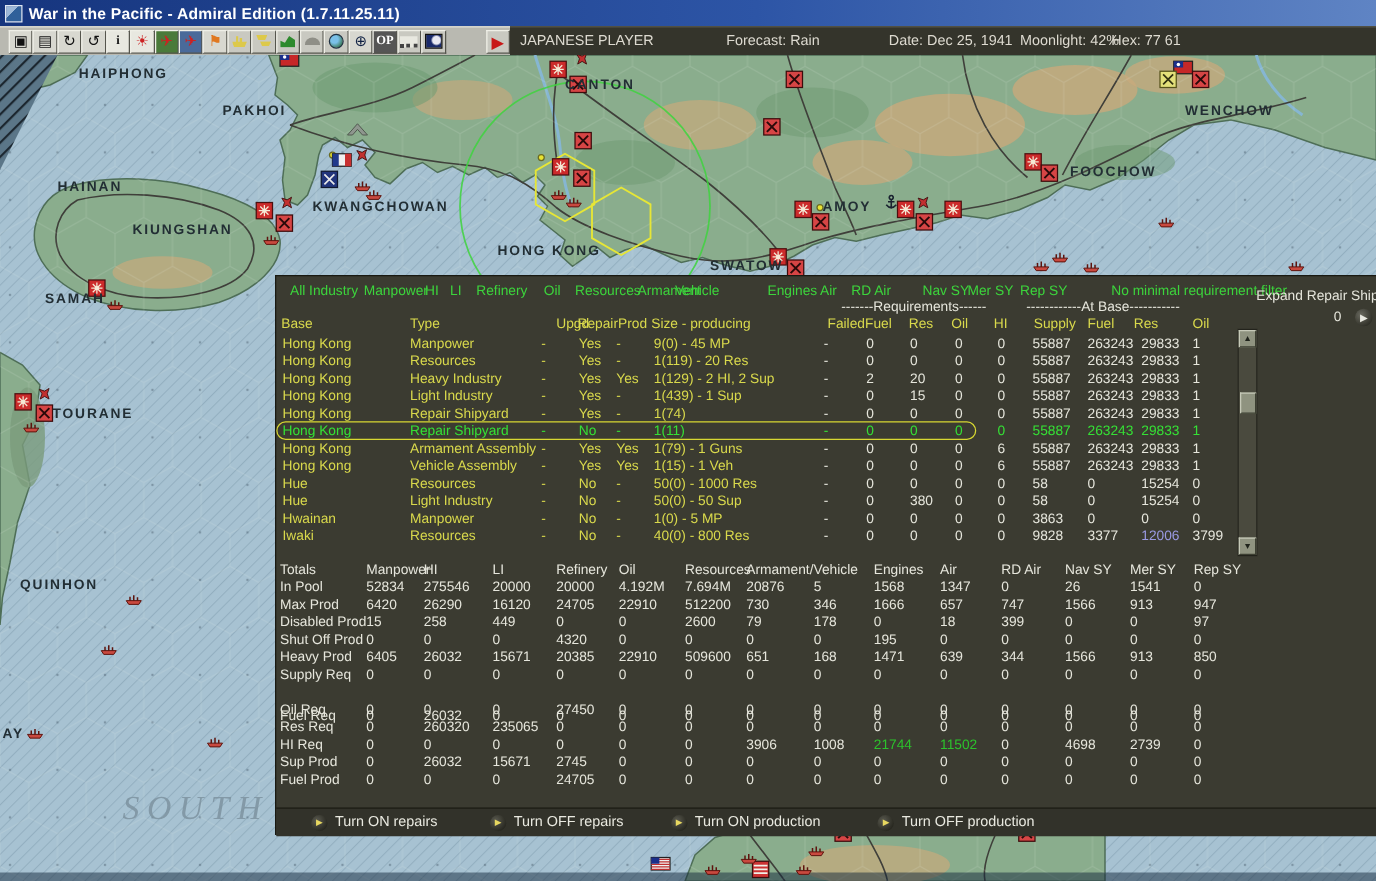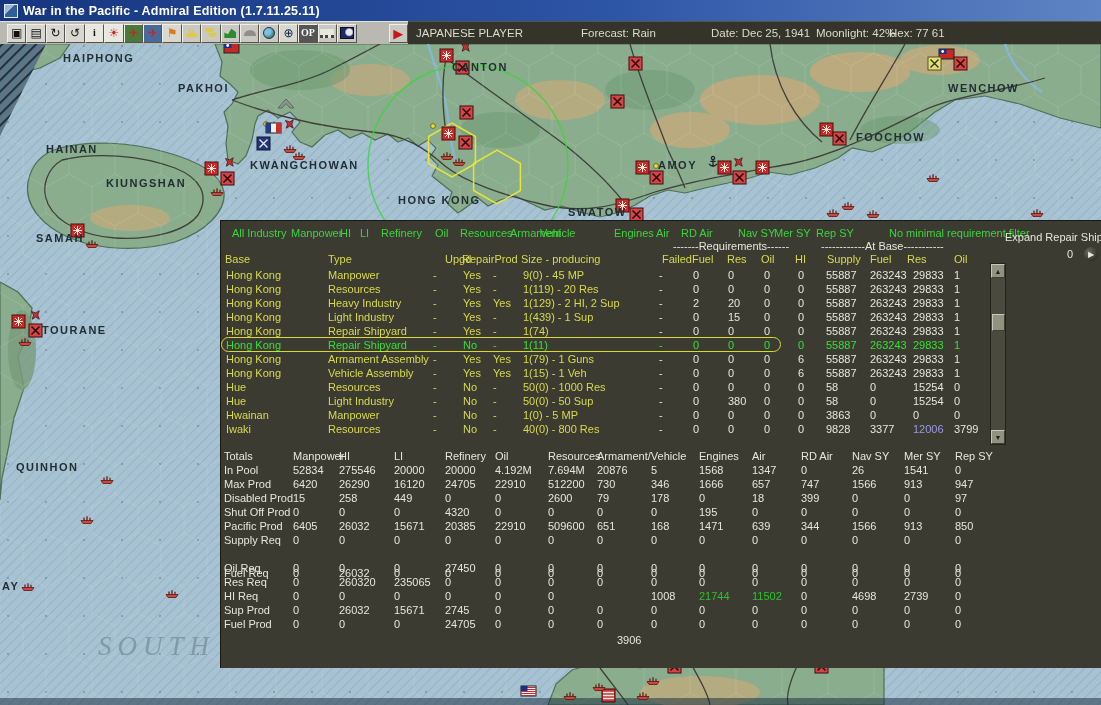--- a/index.html
+++ b/index.html
@@ -724,21 +724,21 @@
           <span style="left: 376px; color: rgb(230, 230, 220);">0</span>
           <span style="left: 430px; color: rgb(230, 230, 220);">0</span>
           <span style="left: 478px; color: rgb(230, 230, 220);">195</span>
           <span style="left: 531px; color: rgb(230, 230, 220);">0</span>
           <span style="left: 580px; color: rgb(230, 230, 220);">0</span>
           <span style="left: 631px; color: rgb(230, 230, 220);">0</span>
           <span style="left: 683px; color: rgb(230, 230, 220);">0</span>
           <span style="left: 734px; color: rgb(230, 230, 220);">0</span>
         </div>
         <div class="hrow" style="top: 299px;">
-          <span class="whitetxt" style="left: 3px;">Pacific Prod</span>
+          <span class="whitetxt" style="left: 3px;">Heavy Prod</span>
           <span style="left: 72px; color: rgb(230, 230, 220);">6405</span>
           <span style="left: 118px; color: rgb(230, 230, 220);">26032</span>
           <span style="left: 173px; color: rgb(230, 230, 220);">15671</span>
           <span style="left: 224px; color: rgb(230, 230, 220);">20385</span>
           <span style="left: 274px; color: rgb(230, 230, 220);">22910</span>
           <span style="left: 327px; color: rgb(230, 230, 220);">509600</span>
           <span style="left: 376px; color: rgb(230, 230, 220);">651</span>
           <span style="left: 430px; color: rgb(230, 230, 220);">168</span>
           <span style="left: 478px; color: rgb(230, 230, 220);">1471</span>
           <span style="left: 531px; color: rgb(230, 230, 220);">639</span>
@@ -816,21 +816,21 @@
           <span style="left: 734px; color: rgb(230, 230, 220);">0</span>
         </div>
         <div class="hrow" style="top: 369px;">
           <span class="whitetxt" style="left: 3px;">HI Req</span>
           <span style="left: 72px; color: rgb(230, 230, 220);">0</span>
           <span style="left: 118px; color: rgb(230, 230, 220);">0</span>
           <span style="left: 173px; color: rgb(230, 230, 220);">0</span>
           <span style="left: 224px; color: rgb(230, 230, 220);">0</span>
           <span style="left: 274px; color: rgb(230, 230, 220);">0</span>
           <span style="left: 327px; color: rgb(230, 230, 220);">0</span>
-          <span style="left: 396px; color: rgb(230, 230, 220); margin-top: 44px;">3906</span>
+          <span style="left: 376px; color: rgb(230, 230, 220);">3906</span>
           <span style="left: 430px; color: rgb(230, 230, 220);">1008</span>
           <span style="left: 478px; color: rgb(44, 194, 44);">21744</span>
           <span style="left: 531px; color: rgb(44, 194, 44);">11502</span>
           <span style="left: 580px; color: rgb(230, 230, 220);">0</span>
           <span style="left: 631px; color: rgb(230, 230, 220);">4698</span>
           <span style="left: 683px; color: rgb(230, 230, 220);">2739</span>
           <span style="left: 734px; color: rgb(230, 230, 220);">0</span>
         </div>
         <div class="hrow" style="top: 383px;">
           <span class="whitetxt" style="left: 3px;">Sup Prod</span>
@@ -861,14 +861,32 @@
           <span style="left: 430px; color: rgb(230, 230, 220);">0</span>
           <span style="left: 478px; color: rgb(230, 230, 220);">0</span>
           <span style="left: 531px; color: rgb(230, 230, 220);">0</span>
           <span style="left: 580px; color: rgb(230, 230, 220);">0</span>
           <span style="left: 631px; color: rgb(230, 230, 220);">0</span>
           <span style="left: 683px; color: rgb(230, 230, 220);">0</span>
           <span style="left: 734px; color: rgb(230, 230, 220);">0</span>
         </div>
       </div>
 
+    <div id="panel-buttons">
+        <div class="pbtn">
+          <span class="ic">▶</span>
+          <span>Turn ON repairs</span>
+        </div>
+        <div class="pbtn">
+          <span class="ic">▶</span>
+          <span>Turn OFF repairs</span>
+        </div>
+        <div class="pbtn">
+          <span class="ic">▶</span>
+          <span>Turn ON production</span>
+        </div>
+        <div class="pbtn">
+          <span class="ic">▶</span>
+          <span>Turn OFF production</span>
+        </div>
+      </div>
   </div>
 </div>
 
 </body></html>

